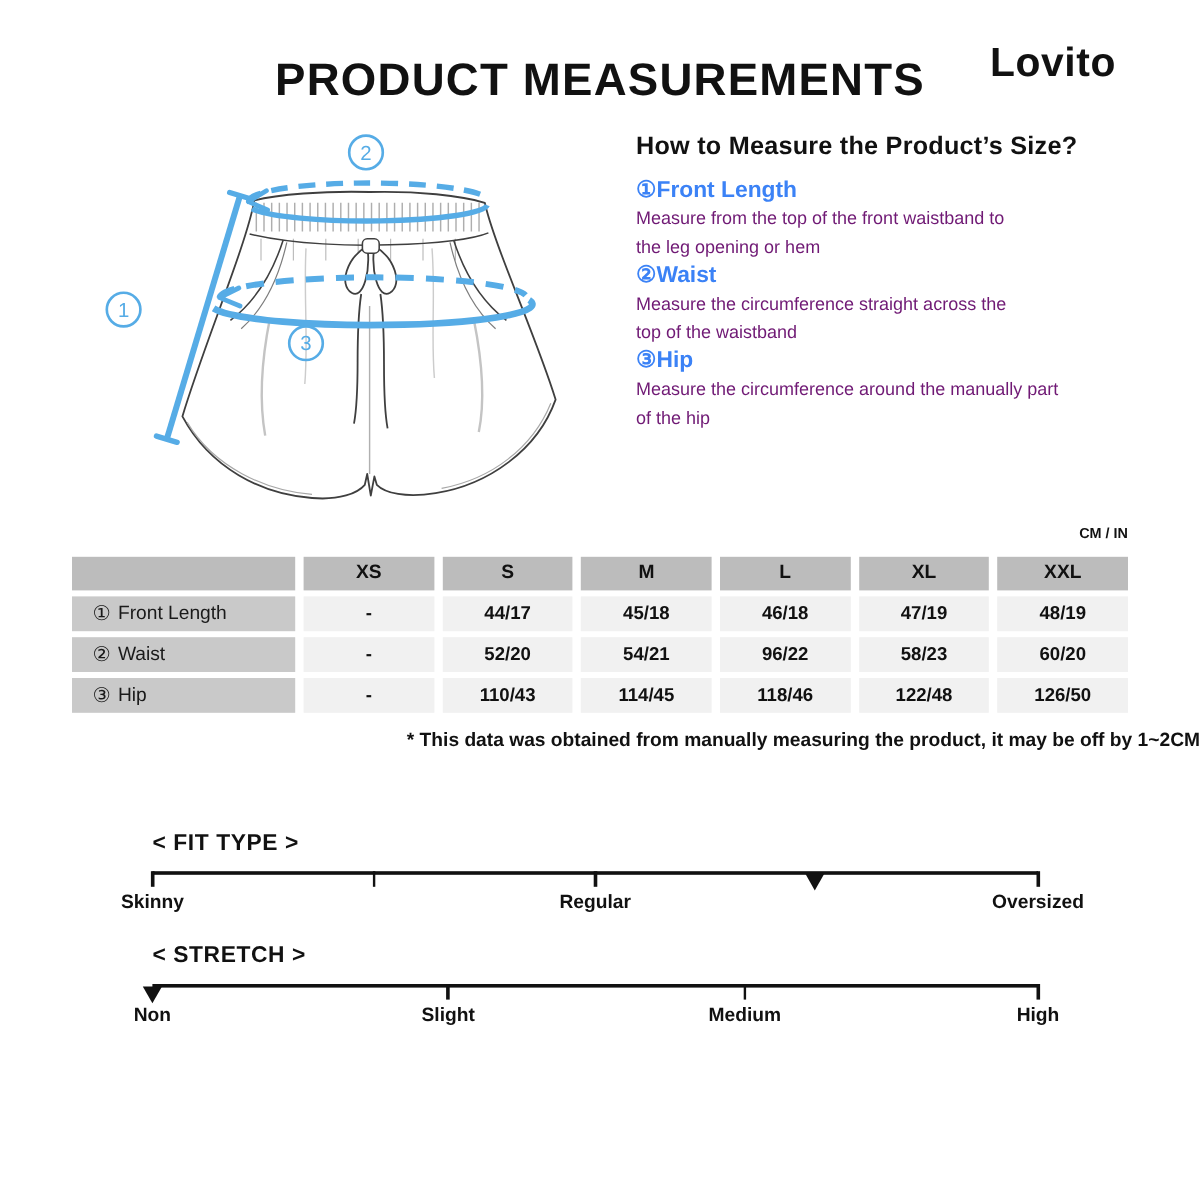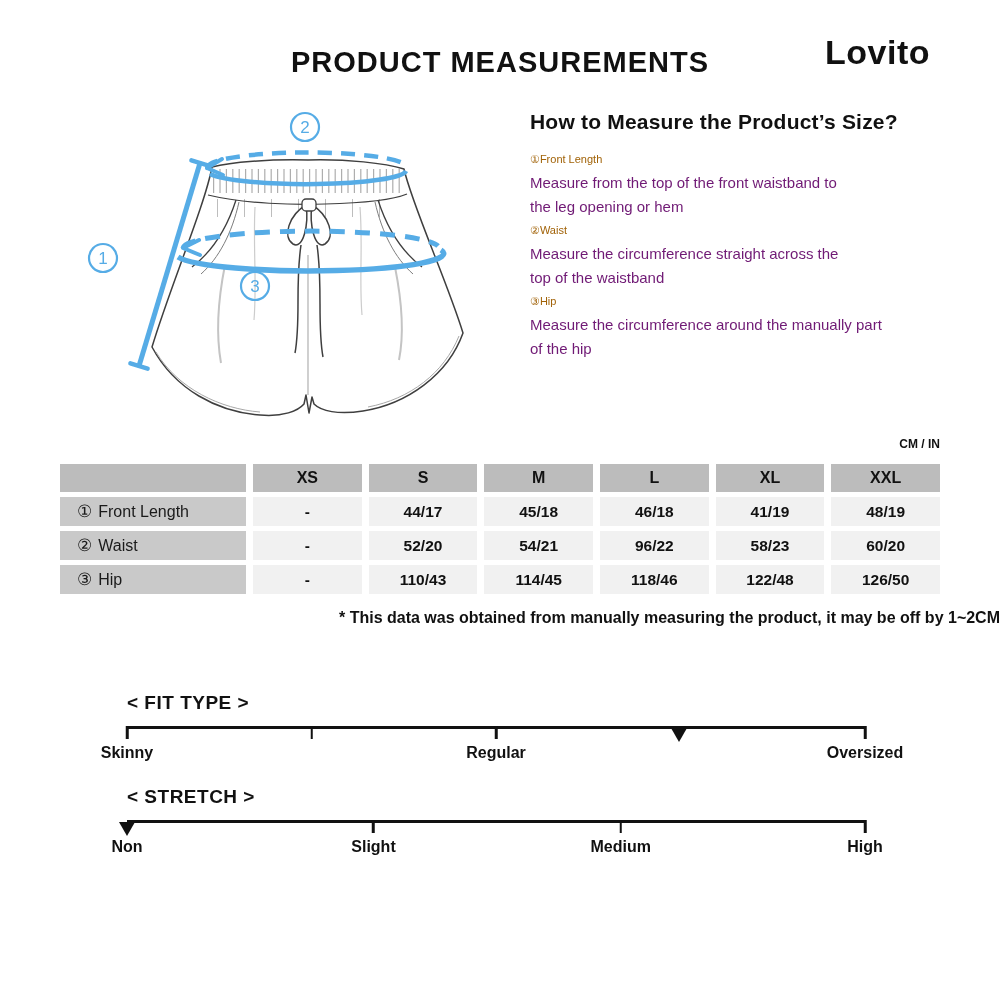--- a/index.html
+++ b/index.html
@@ -1,27 +1,27 @@
 <!DOCTYPE html>
 <html><head>
 <meta charset="utf-8">
 <style>
   html,body{margin:0;padding:0;background:#fff;}
   .page{position:relative;width:1000px;height:1000px;background:#fff;overflow:hidden;
         font-family:"Liberation Sans",sans-serif;color:#111;}
 
   
   .title{position:absolute;top:46px;left:0;width:1000px;text-align:center;
-         font-size:29px;font-weight:700;letter-spacing:1px;}
+         font-size:38px;font-weight:700;letter-spacing:1px;}
   .logo{position:absolute;top:33px;right:70px;font-size:34px;font-weight:700;letter-spacing:.5px;}
 
   
   .howto{position:absolute;left:530px;top:110px;width:430px;}
   .howto-heading{font-size:21px;font-weight:700;margin:0 0 13px 0;letter-spacing:.2px;}
-  .item-title{font-size:11px;font-weight:400;line-height:24px;color:#a16207;}
+  .item-title{font-size:19px;font-weight:700;line-height:24px;color:#3b82f6;}
   .item-desc{font-size:15px;line-height:23.5px;color:#701a75;white-space:pre-line;width:395px;}
 
   
   .unit{position:absolute;top:437px;right:60px;font-size:12px;font-weight:700;}
 
   
   .size-table{position:absolute;left:60px;top:464px;width:880px;display:grid;
               grid-template-columns:186px repeat(6,1fr);column-gap:7px;row-gap:5px;border-radius:11px;}
   .th{height:28px;background:#bcbcbc;display:flex;align-items:center;justify-content:center;
       font-size:16px;font-weight:700;}
@@ -141,21 +141,21 @@
     <div class="th">XXL</div>
 
     <div class="rl">
         <span class="num">①</span>
         <span>Front Length</span>
       </div>
     <div class="td">-</div>
     <div class="td">44/17</div>
     <div class="td">45/18</div>
     <div class="td">46/18</div>
-    <div class="td">41/19</div>
+    <div class="td">47/19</div>
     <div class="td">48/19</div>
 
     <div class="rl">
         <span class="num">②</span>
         <span>Waist</span>
       </div>
     <div class="td">-</div>
     <div class="td">52/20</div>
     <div class="td">54/21</div>
     <div class="td">96/22</div>

